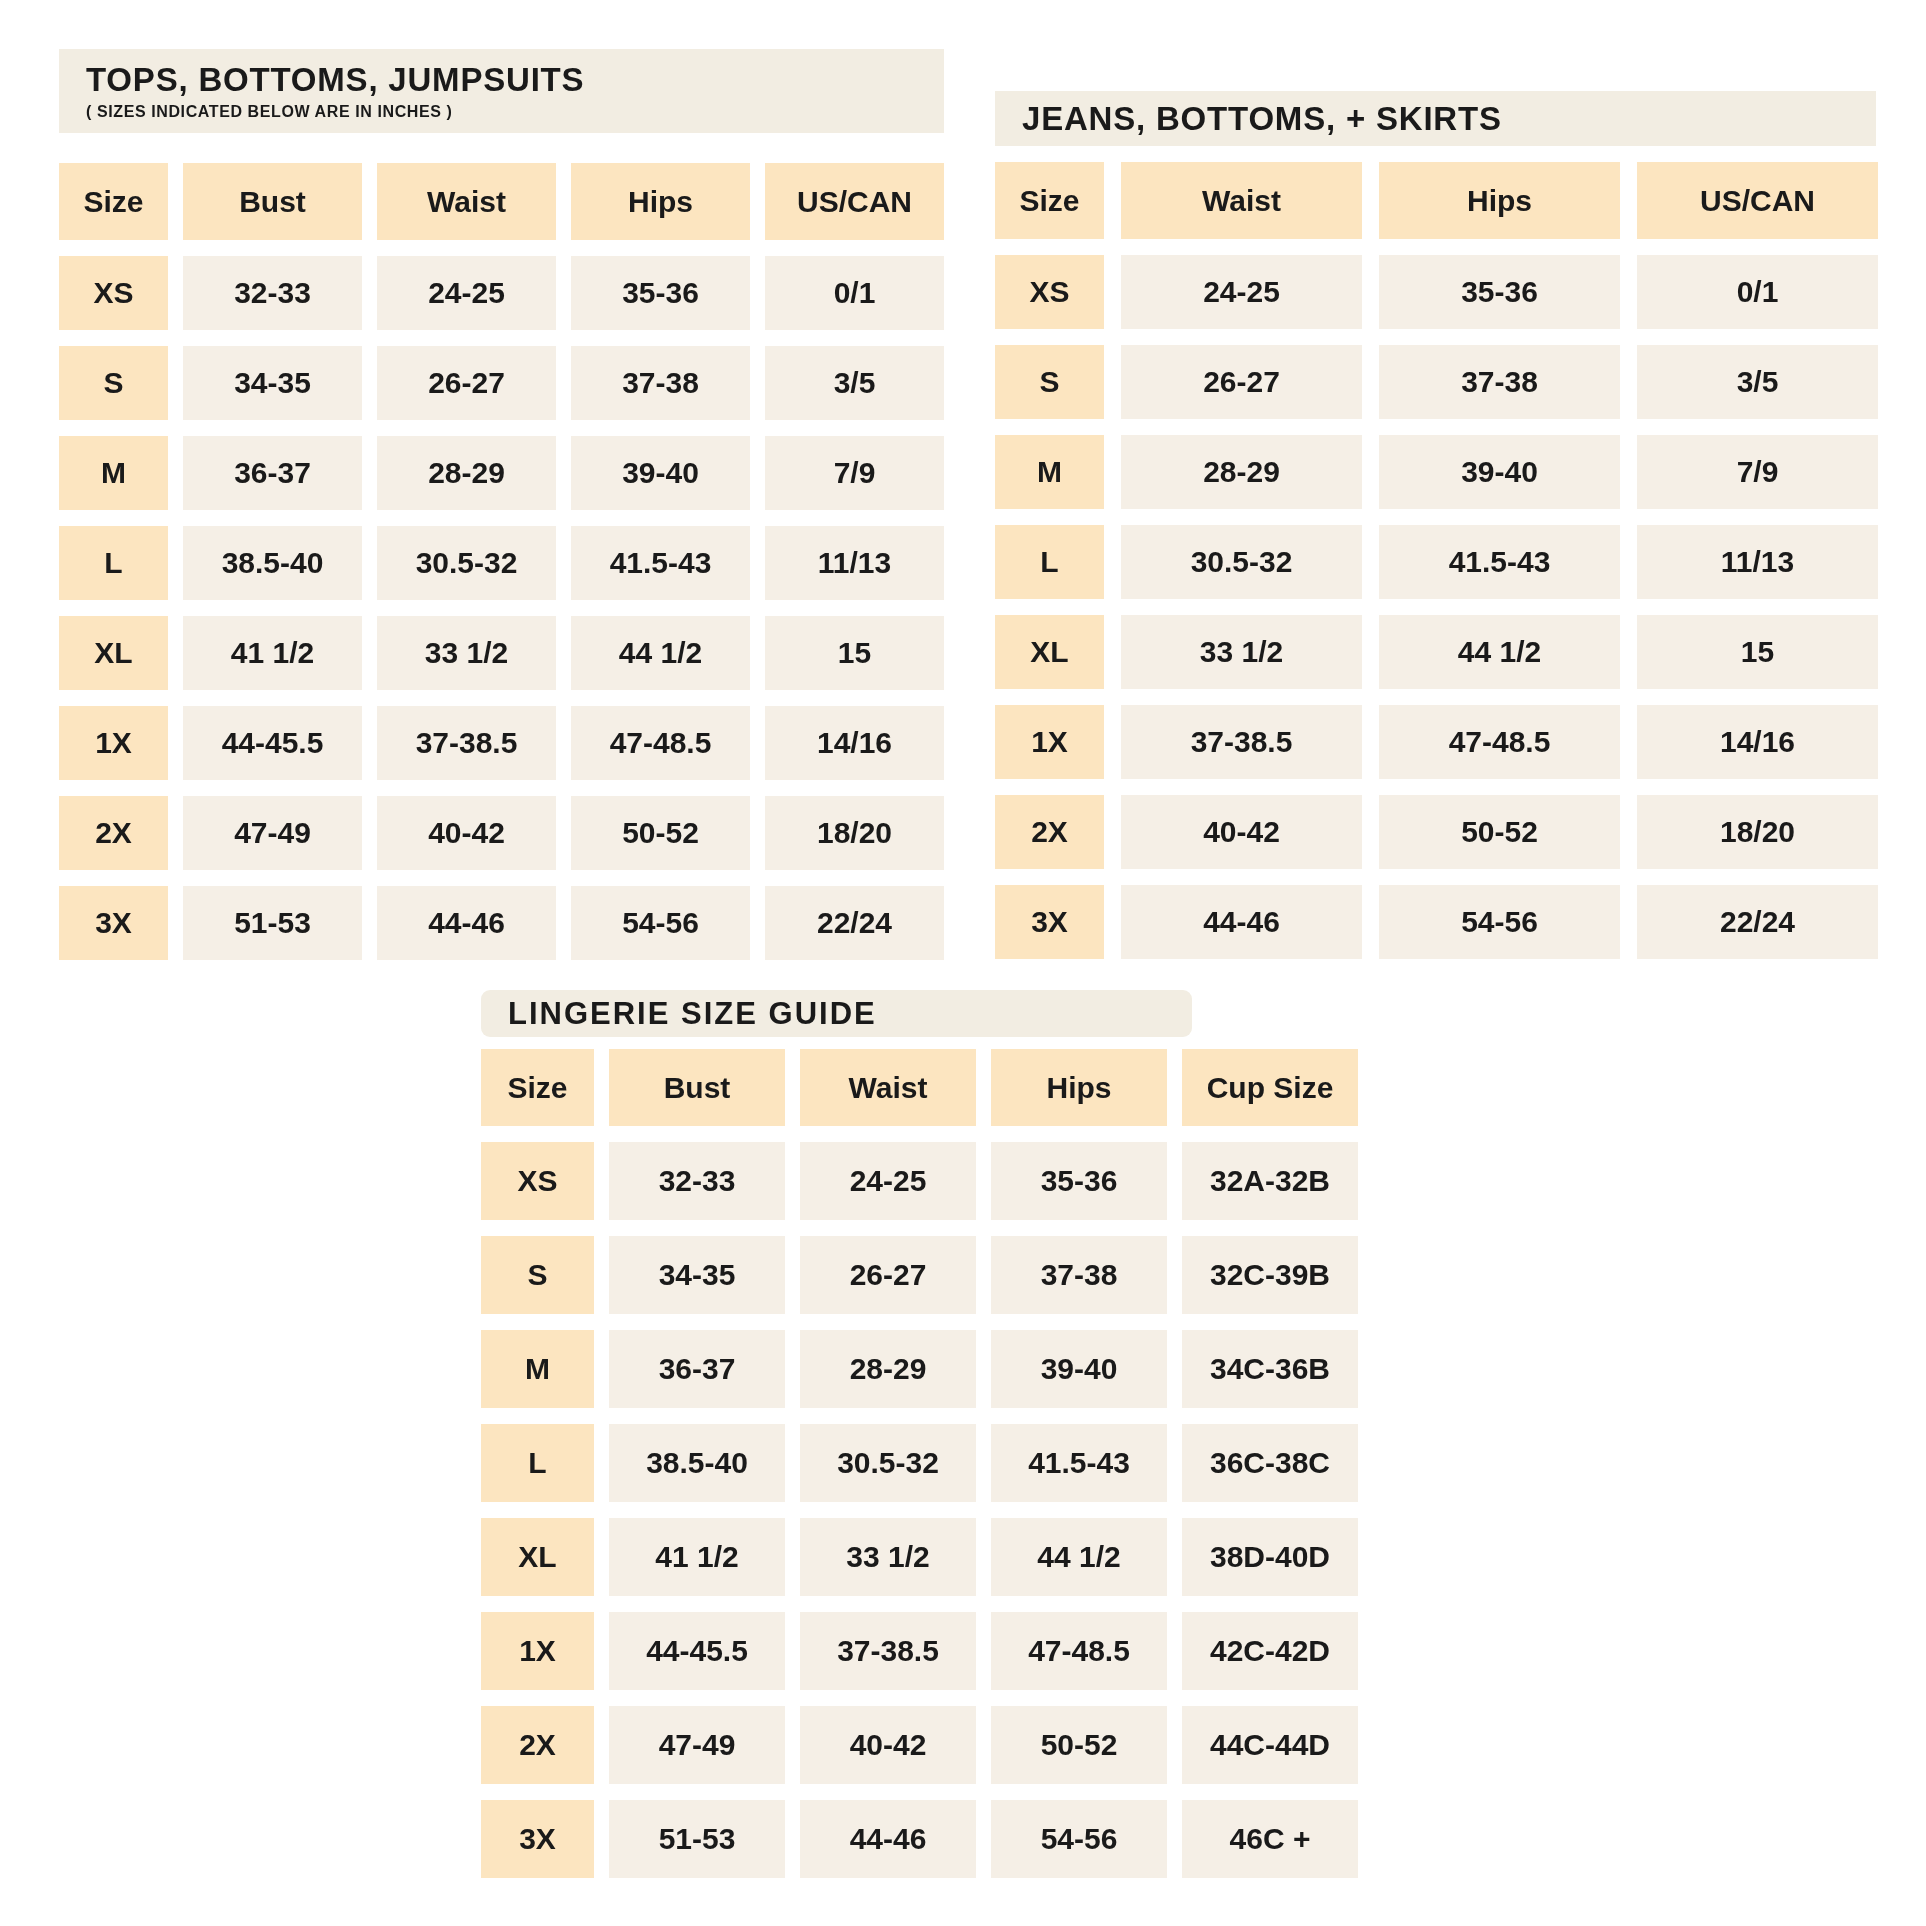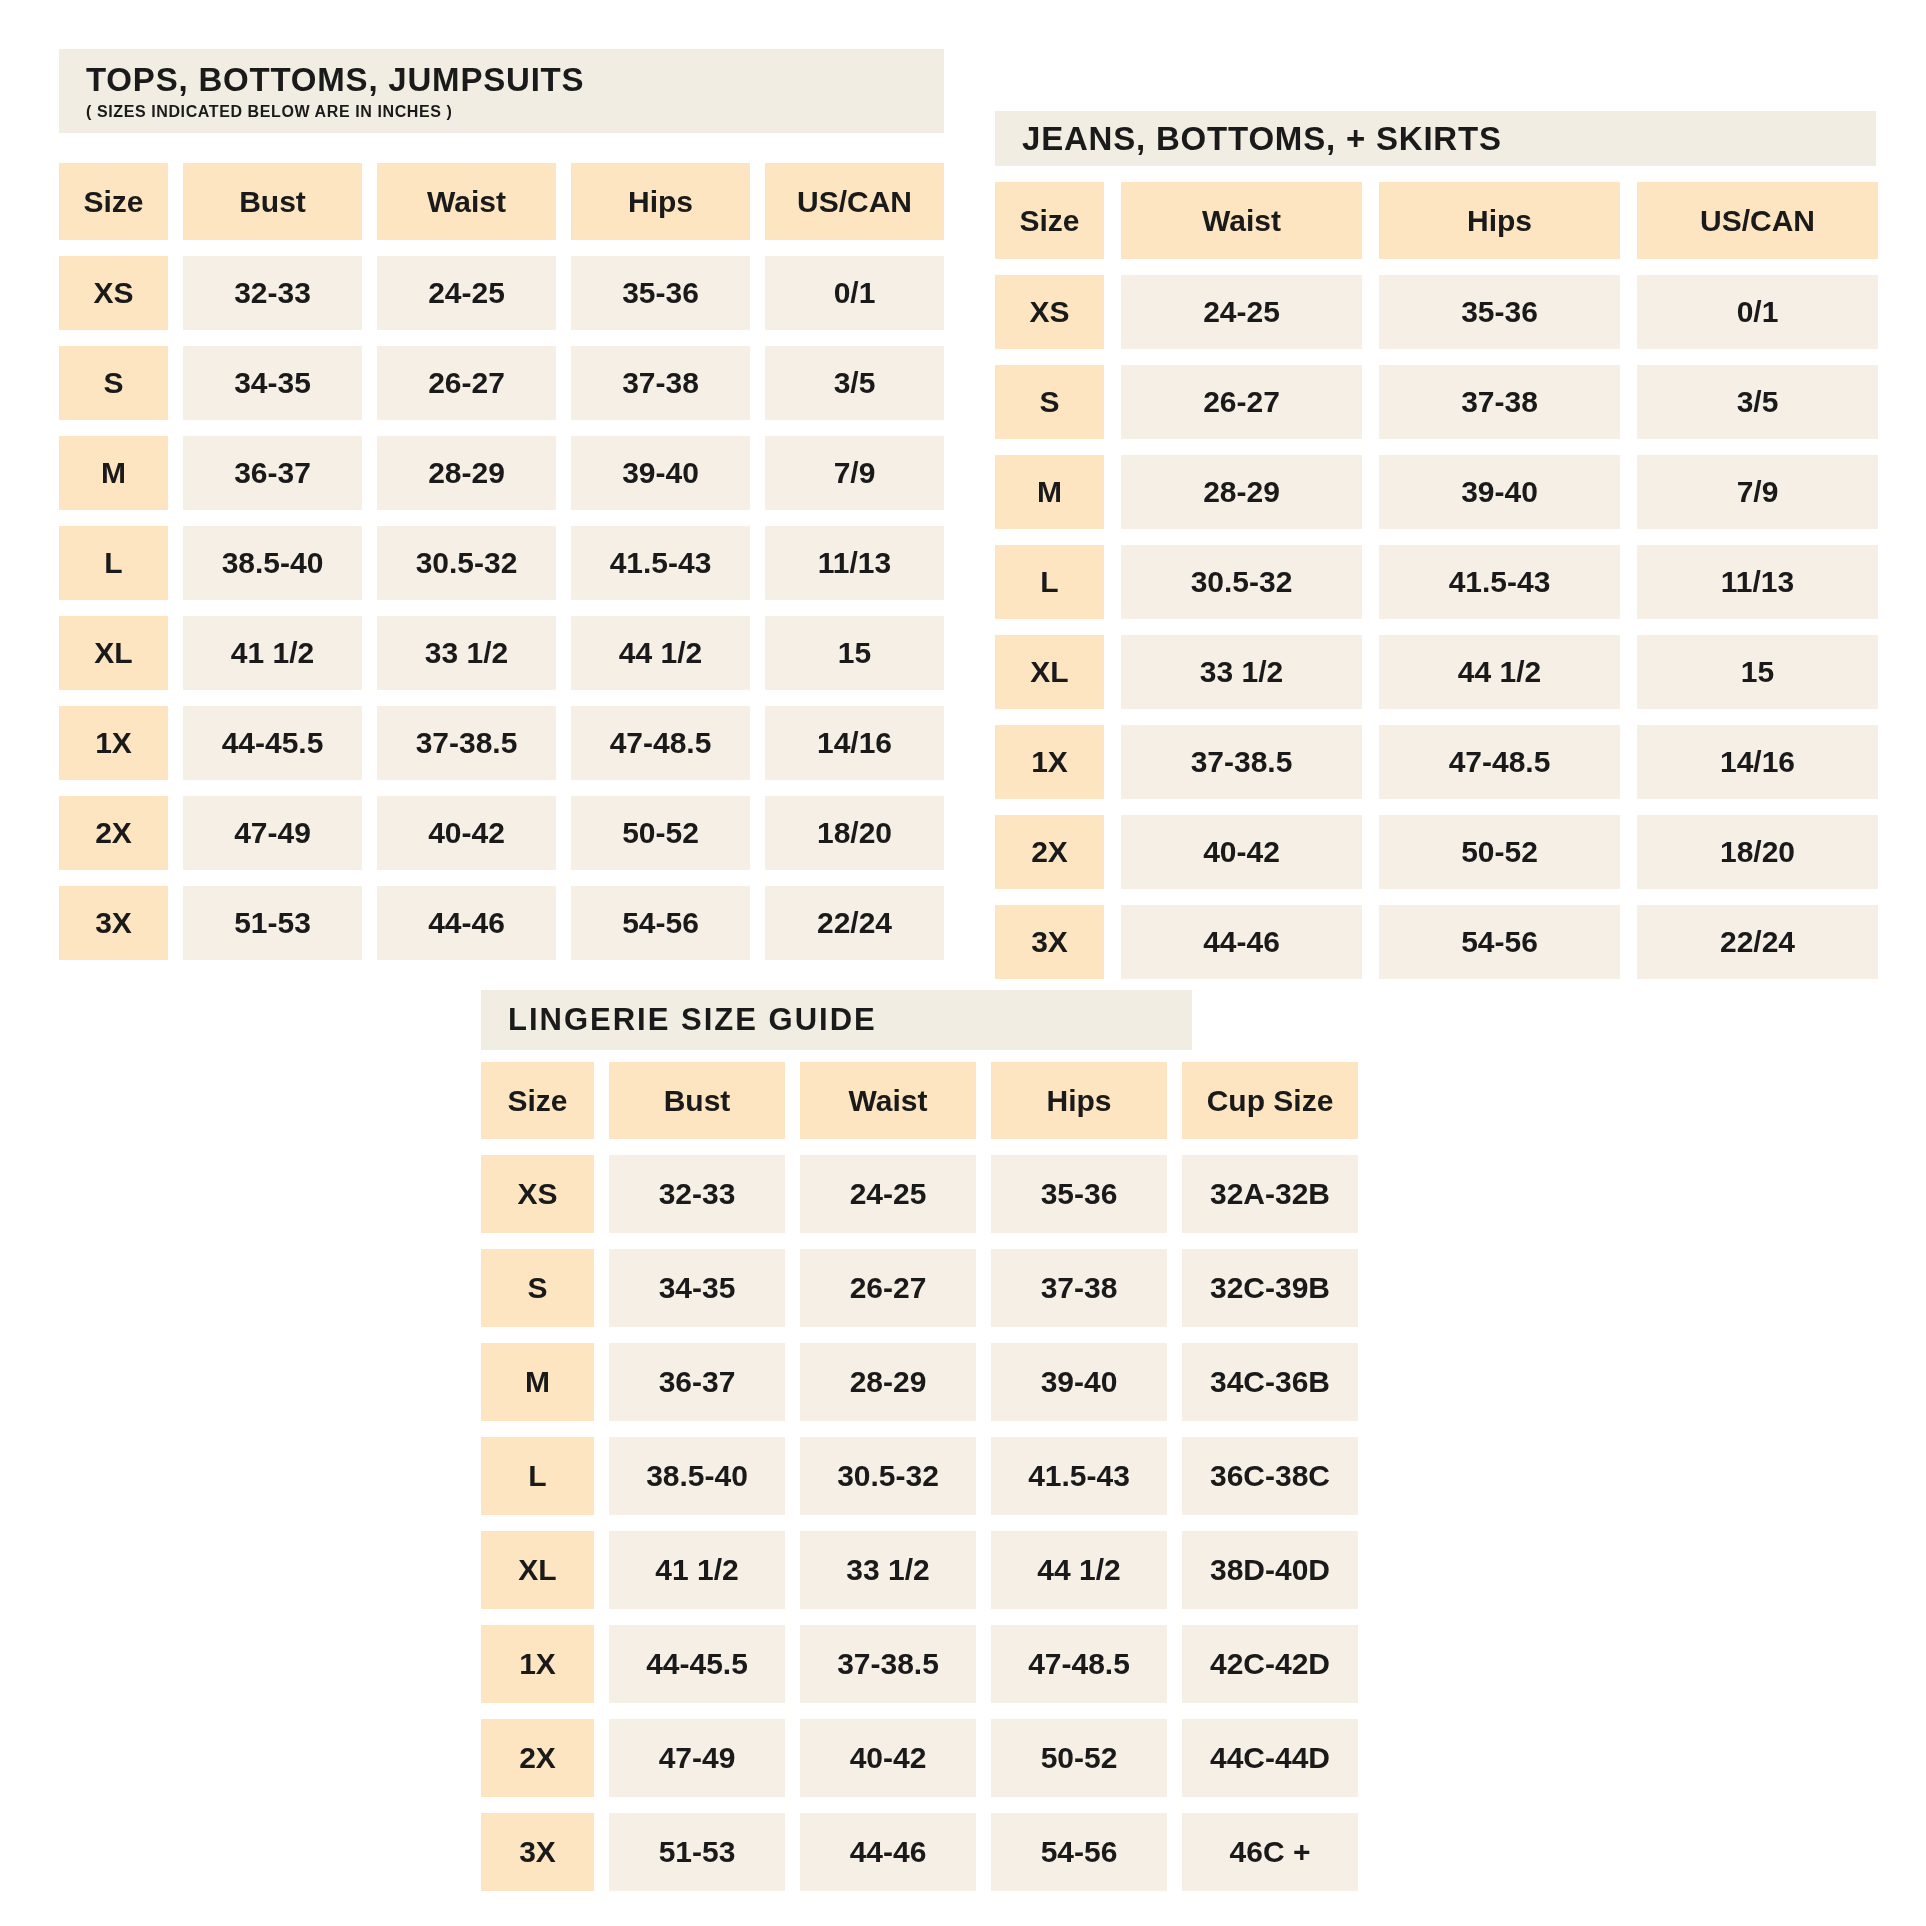--- a/index.html
+++ b/index.html
@@ -101,21 +101,21 @@
         <div class="cell val">18/20</div>
         <div class="cell size">3X</div>
         <div class="cell val">51-53</div>
         <div class="cell val">44-46</div>
         <div class="cell val">54-56</div>
         <div class="cell val">22/24</div>
       </div>
   </section>
 
   <section class="tbl" style="left:995px;top:91px;width:881px;">
-    <div class="banner" style="width:881px;height:55px;margin-top:20px;">
+    <div class="banner" style="width:881px;height:55px;">
       <div class="title">JEANS, BOTTOMS, + SKIRTS</div>
     </div>
     <div class="grid t1">
         <div class="cell head">Size</div>
         <div class="cell head">Waist</div>
         <div class="cell head">Hips</div>
         <div class="cell head">US/CAN</div>
         <div class="cell size">XS</div>
         <div class="cell val">24-25</div>
         <div class="cell val">35-36</div>
@@ -145,21 +145,21 @@
         <div class="cell val">50-52</div>
         <div class="cell val">18/20</div>
         <div class="cell size">3X</div>
         <div class="cell val">44-46</div>
         <div class="cell val">54-56</div>
         <div class="cell val">22/24</div>
       </div>
   </section>
 
   <section class="tbl" style="left:481px;top:990px;width:877px;">
-    <div class="banner" style="width:711px;height:60px;">
+    <div class="banner" style="width:711px;height:47px;border-radius:9px;">
       <div class="title" style="letter-spacing:2px;font-size:31px;">LINGERIE SIZE GUIDE</div>
     </div>
     <div class="grid t2">
         <div class="cell head">Size</div>
         <div class="cell head">Bust</div>
         <div class="cell head">Waist</div>
         <div class="cell head">Hips</div>
         <div class="cell head">Cup Size</div>
         <div class="cell size">XS</div>
         <div class="cell val">32-33</div>

